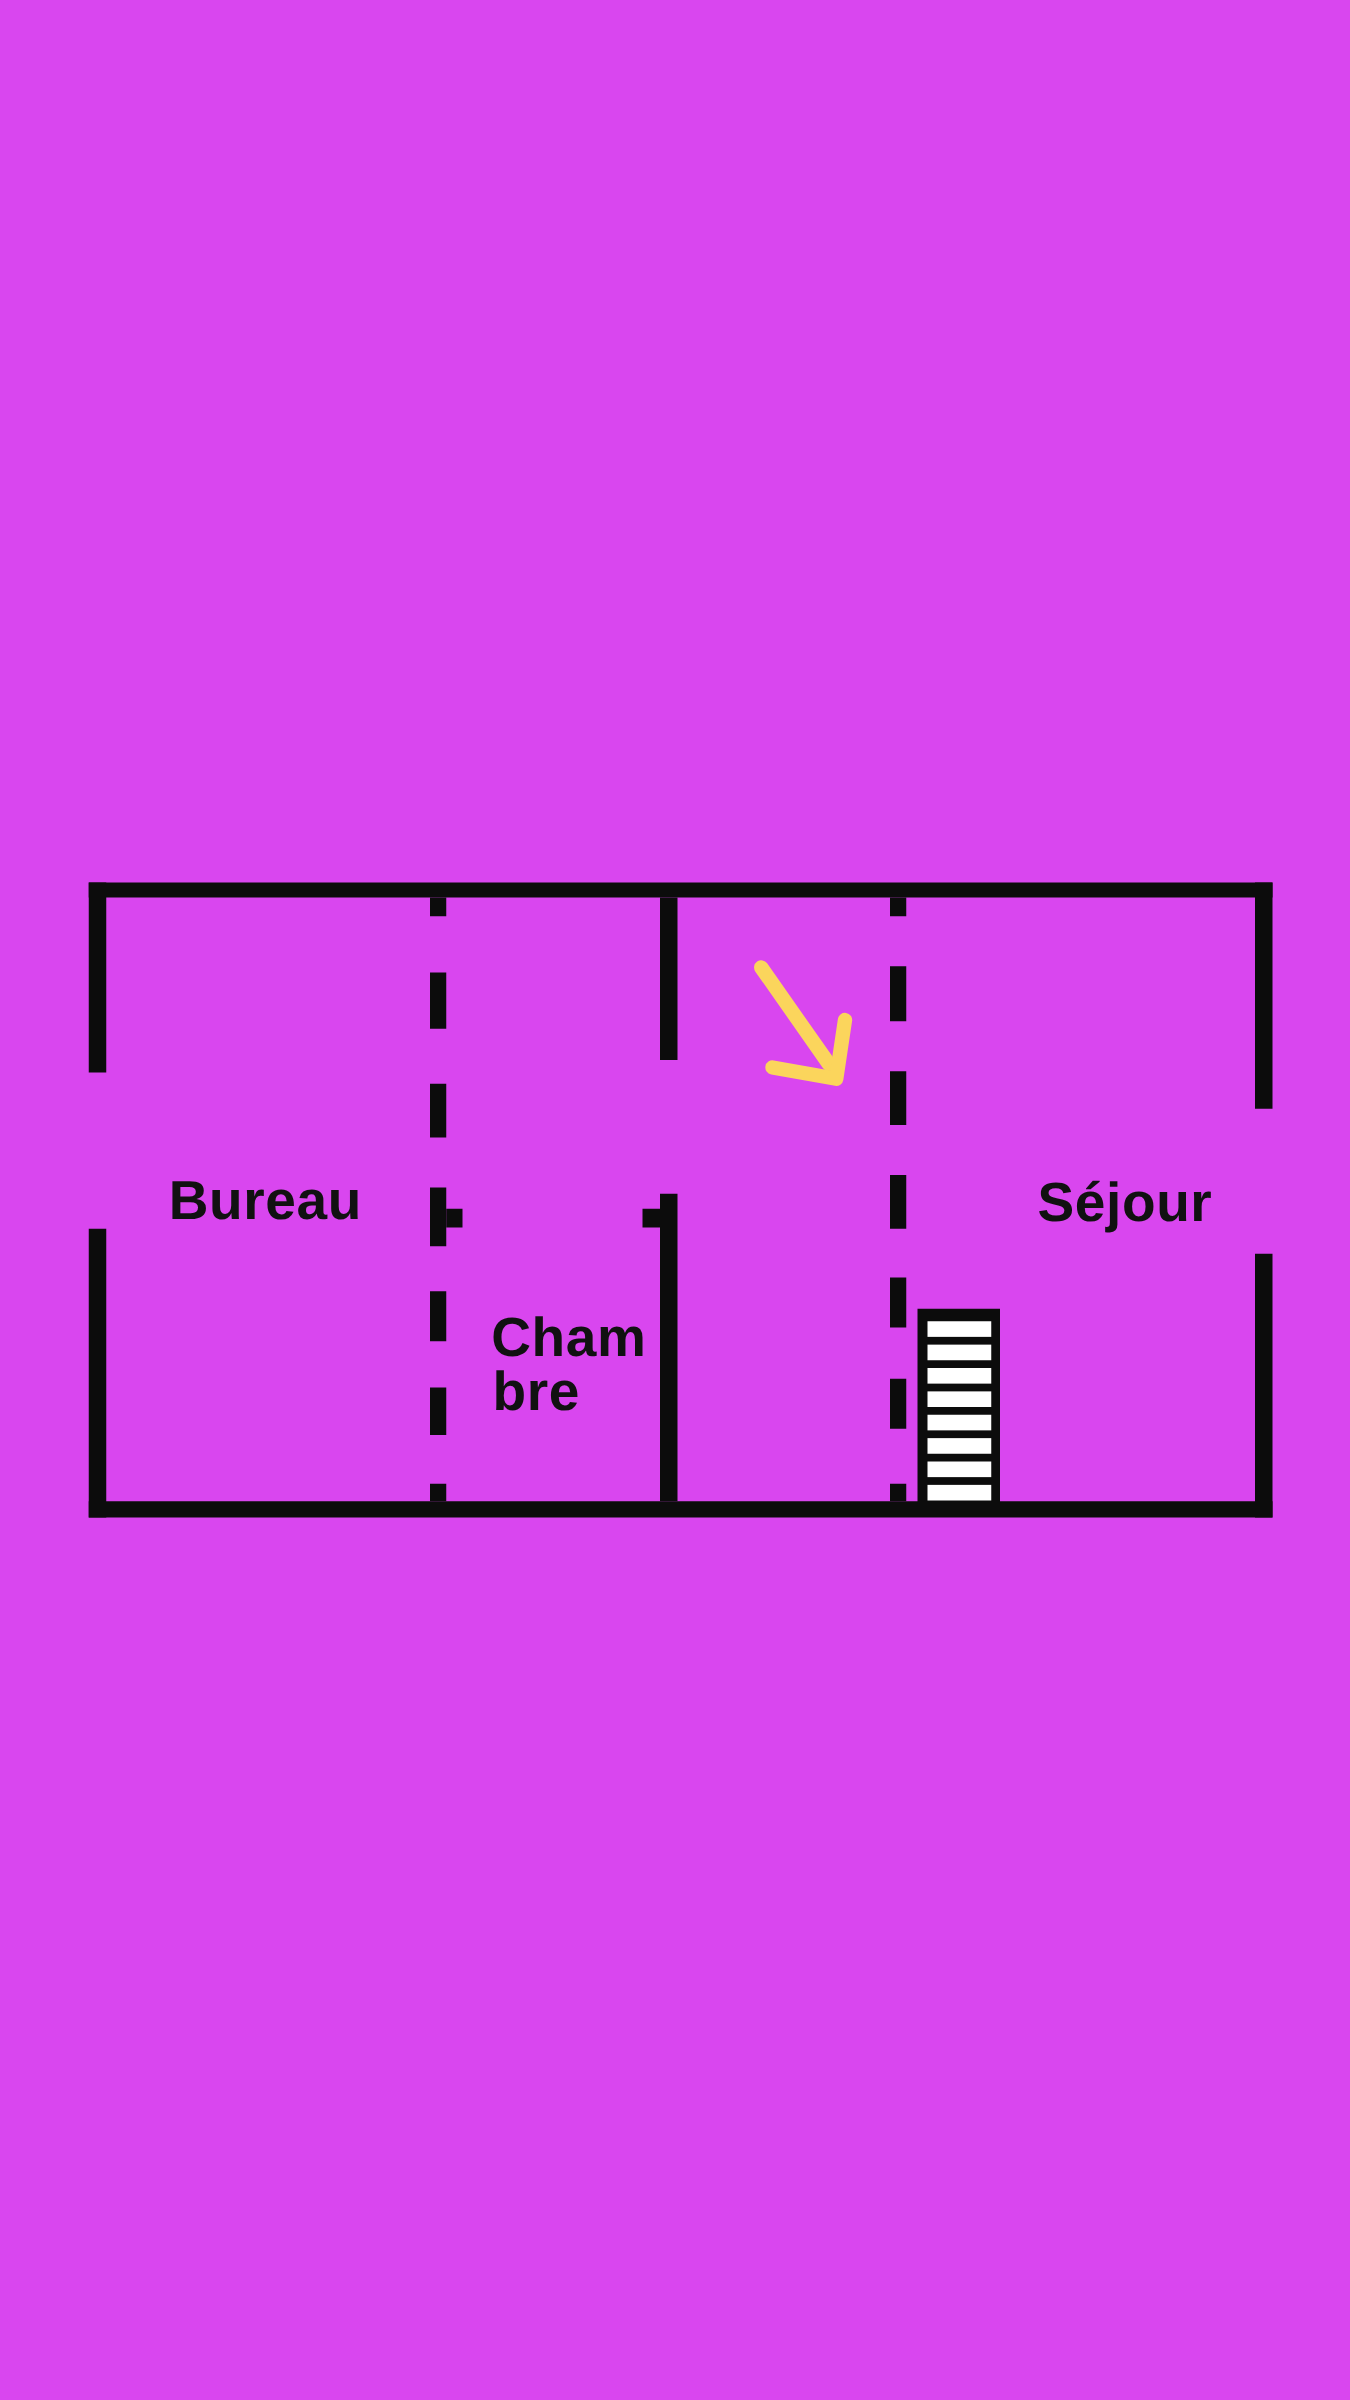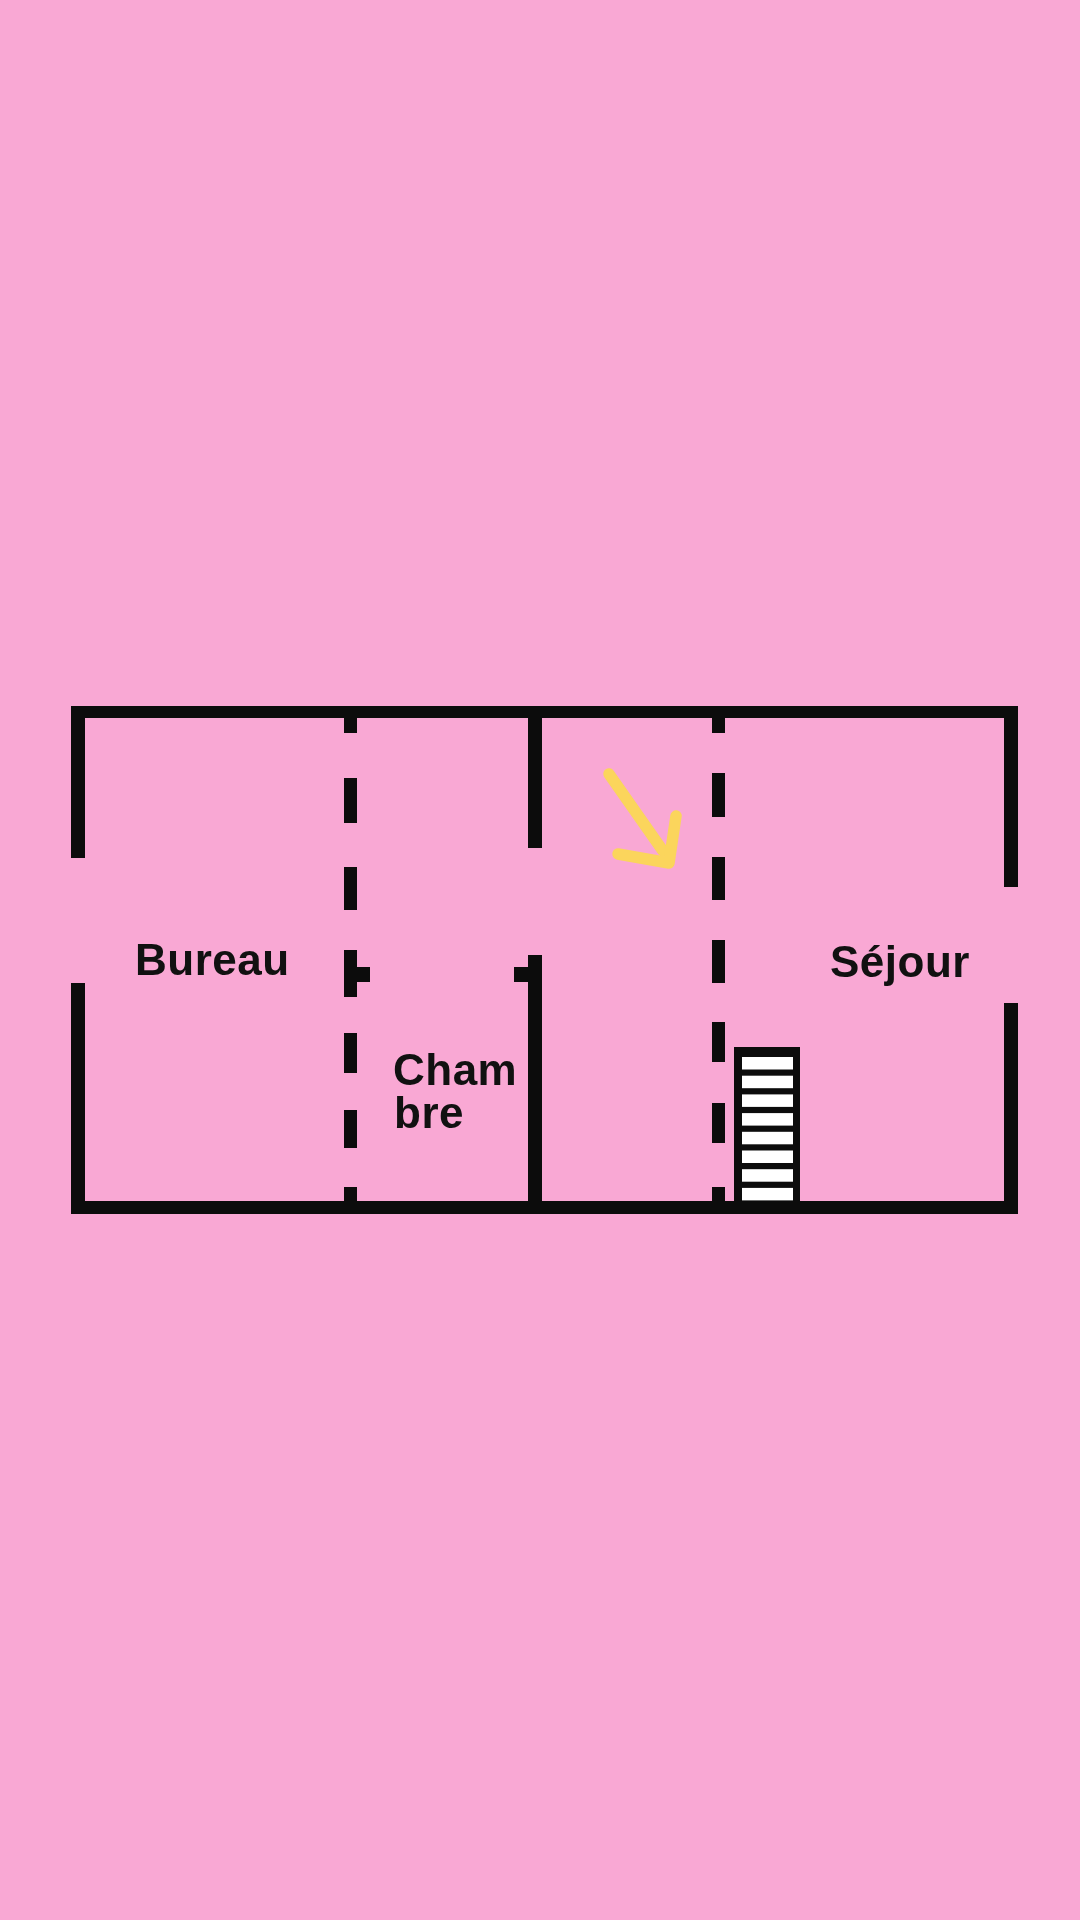--- a/index.html
+++ b/index.html
@@ -4,21 +4,21 @@
 <style>
   html, body {
     margin: 0;
     padding: 0;
     background: #ffffff;
   }
   .stage {
     position: relative;
     width: 1080px;
     height: 1920px;
-    background: #f9a8d4;
+    background: #d946ef;
     overflow: hidden;
   }
   svg { display: block; }
   .room-label {
     font-family: "Liberation Sans", "DejaVu Sans", sans-serif;
     font-weight: 700;
     font-size: 44px;
     letter-spacing: 0.5px;
   }
 </style>

